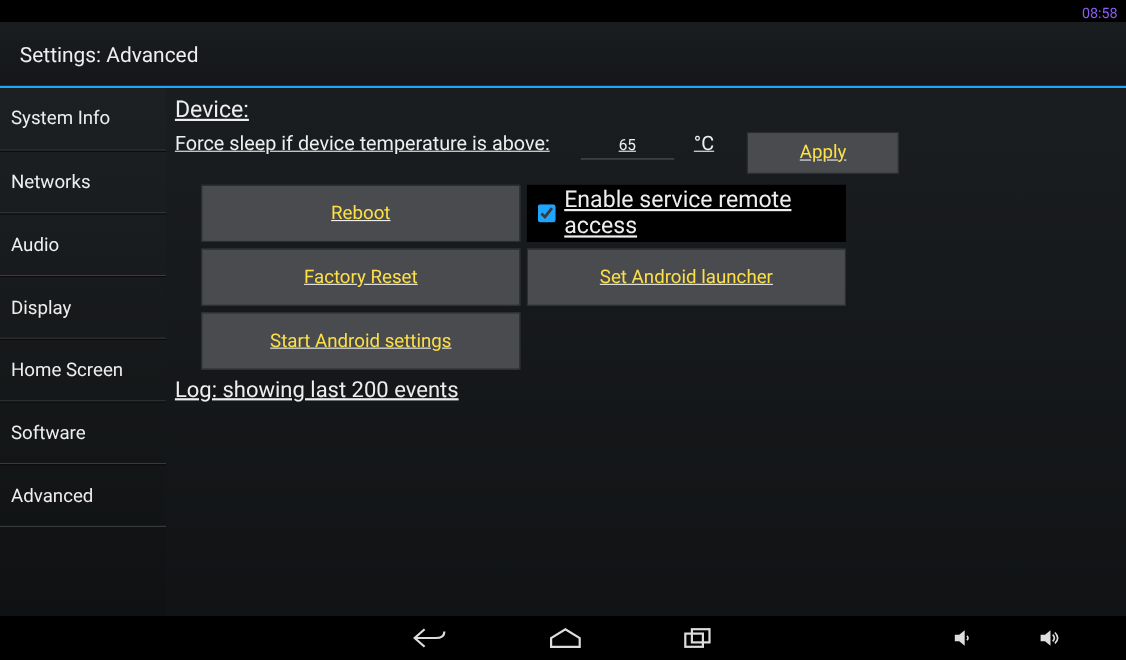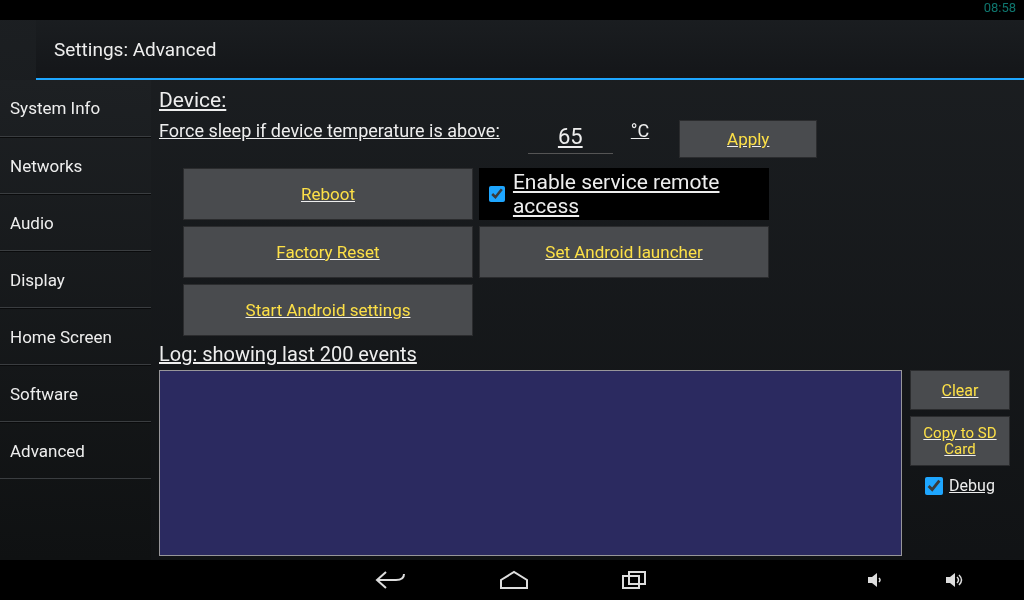--- a/index.html
+++ b/index.html
@@ -1,31 +1,31 @@
 <!DOCTYPE html>
 <html><head>
 <meta charset="utf-8">
 <style>
   * { box-sizing: border-box; margin: 0; padding: 0; font-family: "Roboto", "Helvetica Neue", Arial, sans-serif; }
   html, body { width: 1024px; height: 600px; background: #000; color: #eee; overflow: hidden; }
   .screen { width: 1024px; height: 600px; display: flex; flex-direction: column; background: linear-gradient(#1c1f22, #101214); }
   
-  .statusbar { height: 20px; background: #000; display: flex; justify-content: flex-end; align-items: flex-start; padding: 0 8px; font-size: 13px; color: #0f766e; font-family: monospace; }
+  .statusbar { height: 20px; background: #000; display: flex; justify-content: flex-end; align-items: flex-end; padding: 0 8px; font-size: 13px; color: #8b5cf6; font-family: monospace; }
   
-  .titlebar { height: 60px; display: flex; align-items: center; padding: 0 18px; font-size: 19px; color: #eee; border-bottom: 2px solid #1ea6ff; background: linear-gradient(#1a1d20, #141619); margin-left: 36px; }
+  .titlebar { height: 60px; display: flex; align-items: center; padding: 0 18px; font-size: 19px; color: #eee; border-bottom: 2px solid #1ea6ff; background: linear-gradient(#1a1d20, #141619); }
   
   .main { flex: 1; display: flex; min-height: 0; }
   .sidebar { width: 151px; background: linear-gradient(#1d2023, #0f1112); display: flex; flex-direction: column; }
   .sidebar-item { height: 57px; border-bottom: 1px solid #3a3d40; border-top: 1px solid #0a0b0c; display: flex; align-items: center; padding-left: 10px; font-size: 17px; color: #eee; cursor: pointer; }
   .sidebar-item:first-child { border-top: none; }
   .content { flex: 1; padding: 4px 14px 4px 8px; display: flex; flex-direction: column; color: #eee; text-decoration: underline; }
   .section-title { font-size: 21px; margin: 4px 0 8px 0; }
   .row { display: flex; align-items: flex-start; gap: 10px; margin-bottom: 10px; }
   .temp-label { font-size: 18px; margin-right: 10px; }
-  .temp-input { width: 85px; background: transparent; border: none; border-bottom: 1px solid #555; color: #eee; font-size: 22px; text-align: center; padding: 4px 0; margin: 0 8px; }
+  .temp-input { width: 85px; background: transparent; border: none; border-bottom: 1px solid #555; color: #eee; font-size: 14px; text-align: center; padding: 4px 0; margin: 0 8px; }
   .unit { font-size: 18px; margin-right: 20px; }
   .btn { background: #494b4e; color: #fde047; border: 1px solid #2b2c2e; font-size: 17px; display: flex; align-items: center; justify-content: center; cursor: pointer; }
   .btn-apply { width: 138px; height: 38px; }
   .device-grid { display: grid; grid-template-columns: 290px 290px; grid-auto-rows: 52px; gap: 6px; margin-top: 0px; margin-left: 24px; }
   .btn-wide { width: 100%; height: 100%; }
   .checkbox-row { display: flex; align-items: center; gap: 8px; background: #000; padding: 0 10px; height: 100%; }
   input[type=checkbox] { width: 18px; height: 18px; accent-color: #1ea6ff; cursor: pointer; }
   .log-title { font-size: 20px; margin-top: 6px; margin-bottom: 4px; }
   .log-row { display: flex; gap: 8px; flex: 1; min-height: 0; }
   .log-box { flex: 1; background: #2b2a60; border: 1px solid #97969a; min-height: 172px; }
@@ -90,31 +90,20 @@
         <label class="checkbox-row">
           <input type="checkbox" checked="" style="">
           <span style="font-size:21px;">Enable service remote access</span>
         </label>
         <button class="btn btn-wide">Factory Reset</button>
         <button class="btn btn-wide">Set Android launcher</button>
         <button class="btn btn-wide">Start Android settings</button>
       </div>
 
       <div class="log-title">Log: showing last 200 events</div>
-      <div class="log-row">
-        <div class="log-box"></div>
-        <div class="log-side">
-          <button class="btn btn-side">Clear</button>
-          <button class="btn btn-side two">Copy to SD Card</button>
-          <label class="debug-row">
-            <input type="checkbox" checked="" style="">
-            <span>Debug</span>
-          </label>
-        </div>
-      </div>
     </div>
   </div>
 
   <div class="navbar">
     <div class="nav-icon">
       <svg width="34" height="22" viewBox="0 0 34 22" fill="none" stroke="#ddd" stroke-width="2">
           <path d="M12 3 L3 11 L12 19 M3 11 H22 Q30 11 30 5"></path>
         </svg>
     </div>
     <div class="nav-icon">

